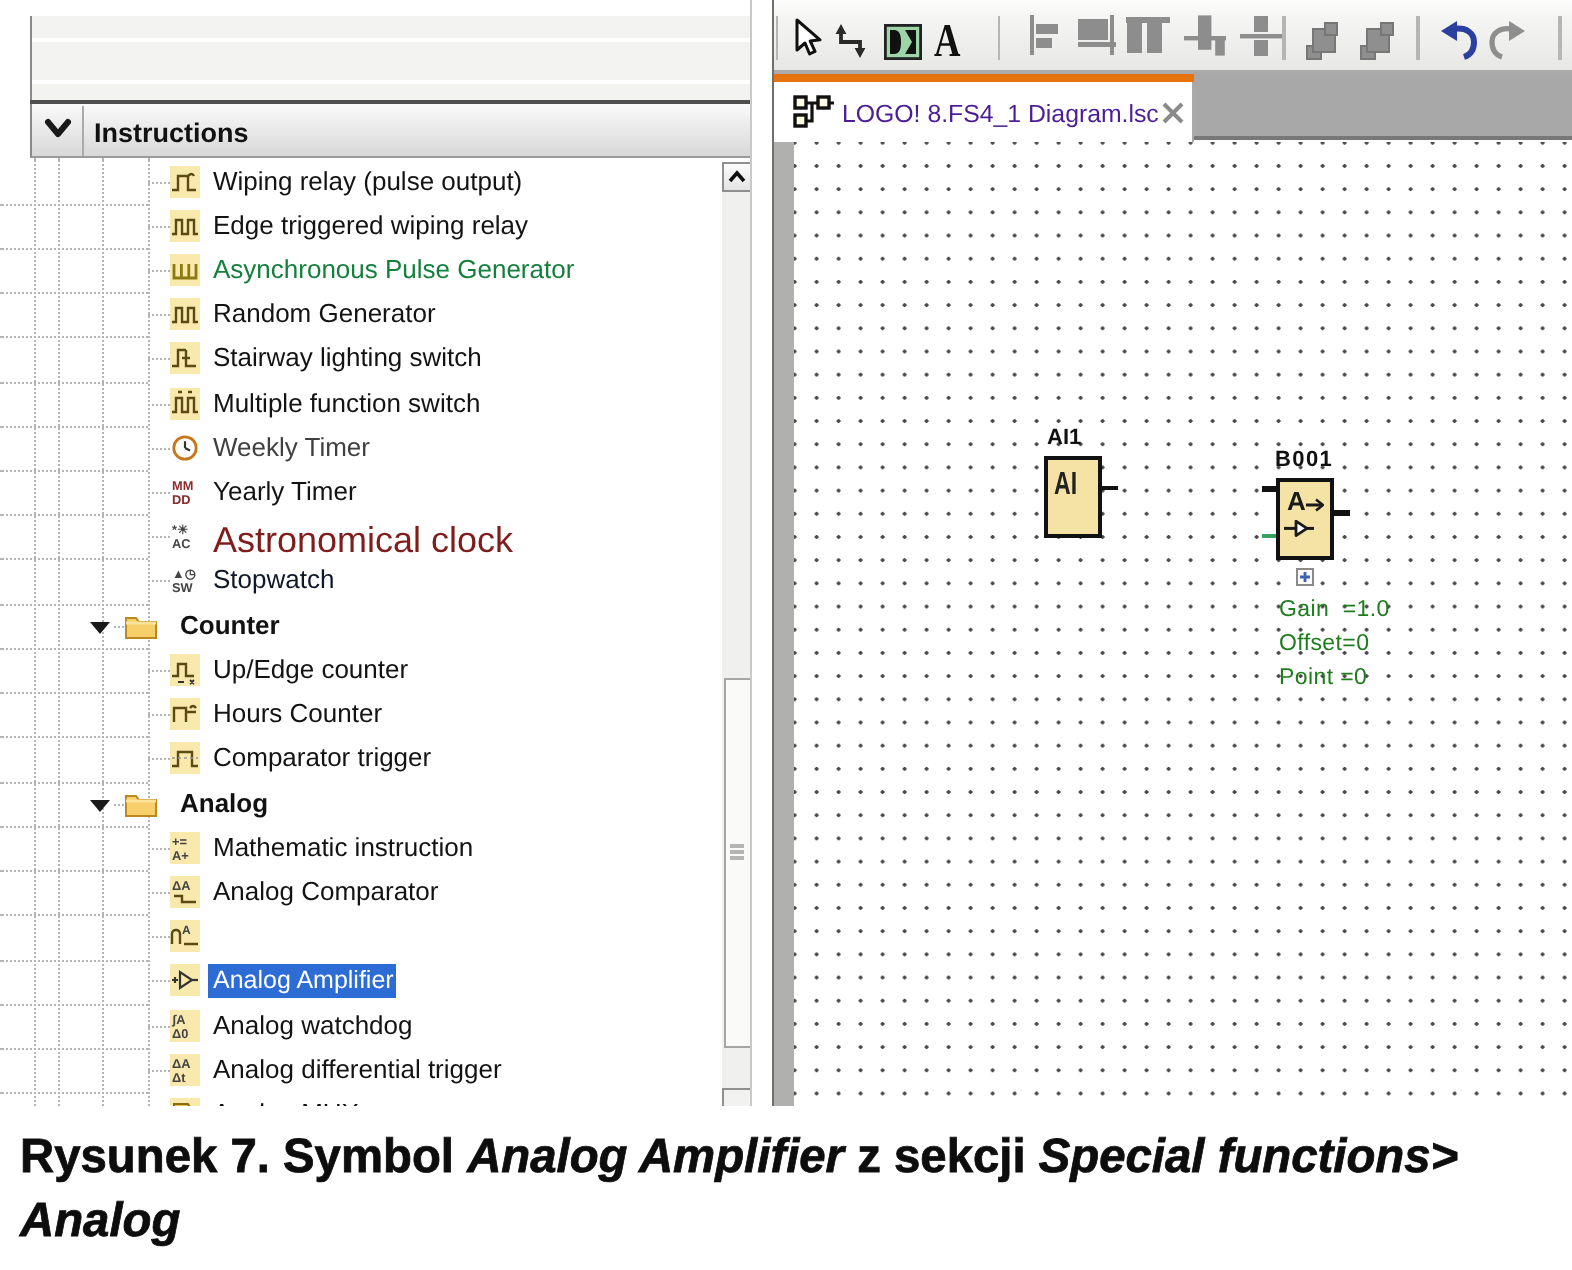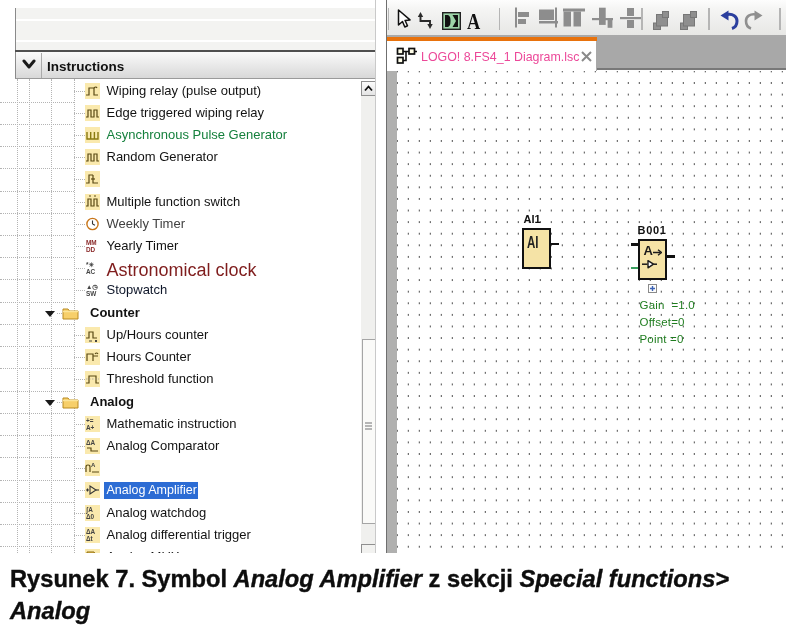--- a/index.html
+++ b/index.html
@@ -73,20 +73,21 @@
         </svg>
       </div>
 <div class="abs" style="left:106.5px;top:70.1px;font-size:13px;color:#131313">Random Generator</div>
 <div class="abs" style="left:74px;top:100.3px;width:11px;height:0;border-top:1px dotted #b4b4b4"></div>
 <div class="abs" style="left:85px;top:92.3px;width:15px;height:16px;background:#fae9ad">
         <svg width="15" height="16" viewBox="0 0 15 16" style="position:absolute;left:0;top:0">
           <path d="M1,12 H4 V4 H8 M8,4 V12 H13" fill="none" stroke="#5a4a14" stroke-width="1.2"></path>
           <path d="M6,8 H10" fill="none" stroke="#5a4a14" stroke-width="1.2"></path>
         </svg>
       </div>
+<div class="abs" style="left:106.5px;top:92.3px;font-size:13px;color:#131313">Stairway lighting switch</div>
 <div class="abs" style="left:74px;top:122.6px;width:11px;height:0;border-top:1px dotted #b4b4b4"></div>
 <div class="abs" style="left:85px;top:114.6px;width:15px;height:16px;background:#fae9ad">
         <svg width="15" height="16" viewBox="0 0 15 16" style="position:absolute;left:0;top:0">
           <path d="M1,12 H3 V5 H6 V12 H9 V5 H12 V12 H14" fill="none" stroke="#5a4a14" stroke-width="1.2"></path>
           <path d="M4,2 h2 M9,2 h2" fill="none" stroke="#5a4a14" stroke-width="1.2"></path>
         </svg>
       </div>
 <div class="abs" style="left:106.5px;top:114.6px;font-size:13px;color:#131313">Multiple function switch</div>
 <div class="abs" style="left:74px;top:144.8px;width:11px;height:0;border-top:1px dotted #b4b4b4"></div>
 <div class="abs" style="left:85px;top:136.8px;width:15px;height:16px;background:transparent">
@@ -129,37 +130,37 @@
         </svg>
       </div>
 <div class="abs" style="left:90px;top:225.6px;font-size:13px;font-weight:bold;color:#111">Counter</div>
 <div class="abs" style="left:74px;top:255.8px;width:11px;height:0;border-top:1px dotted #b4b4b4"></div>
 <div class="abs" style="left:85px;top:247.8px;width:15px;height:16px;background:#fae9ad">
         <svg width="15" height="16" viewBox="0 0 15 16" style="position:absolute;left:0;top:0">
           <path d="M1,11 H4 V5 H8 V11 H12" fill="none" stroke="#5a4a14" stroke-width="1.2"></path>
           <path d="M4,14 h3 M10,13 l2,2 M12,13 l-2,2" stroke="#333" stroke-width="0.9" fill="none"></path>
         </svg>
       </div>
-<div class="abs" style="left:106.5px;top:247.8px;font-size:13px;color:#131313">Up/Hours counter</div>
+<div class="abs" style="left:106.5px;top:247.8px;font-size:13px;color:#131313">Up/Edge counter</div>
 <div class="abs" style="left:74px;top:278.1px;width:11px;height:0;border-top:1px dotted #b4b4b4"></div>
 <div class="abs" style="left:85px;top:270.1px;width:15px;height:16px;background:#fae9ad">
         <svg width="15" height="16" viewBox="0 0 15 16" style="position:absolute;left:0;top:0">
           <path d="M2,12 V5 H8 V12 M8,7 H13" fill="none" stroke="#5a4a14" stroke-width="1.2"></path>
           <path d="M10,5 q1.5,-2 3,0" fill="none" stroke="#5a4a14" stroke-width="1.2"></path>
         </svg>
       </div>
 <div class="abs" style="left:106.5px;top:270.1px;font-size:13px;color:#131313">Hours Counter</div>
 <div class="abs" style="left:74px;top:300.3px;width:11px;height:0;border-top:1px dotted #b4b4b4"></div>
 <div class="abs" style="left:85px;top:292.3px;width:15px;height:16px;background:#fae9ad">
         <svg width="15" height="16" viewBox="0 0 15 16" style="position:absolute;left:0;top:0">
           <path d="M1,12 H4 V5 H11 V12 H14" fill="none" stroke="#5a4a14" stroke-width="1.2"></path>
           <path d="M1,8 H14" stroke="#999" stroke-width="0.7" stroke-dasharray="1.5,1.5" fill="none"></path>
         </svg>
       </div>
-<div class="abs" style="left:106.5px;top:292.3px;font-size:13px;color:#131313">Threshold function</div>
+<div class="abs" style="left:106.5px;top:292.3px;font-size:13px;color:#131313">Comparator trigger</div>
 <div class="abs" style="left:44.5px;top:320.7px;width:0;height:0;border-left:5px solid transparent;border-right:5px solid transparent;border-top:6px solid #1a1a1a"></div>
 <div class="abs" style="left:57px;top:322.5px;width:5px;height:0;border-top:1px dotted #b4b4b4"></div>
 <div class="abs" style="left:62px;top:315.5px;width:17px;height:14px">
         <svg width="17" height="14" viewBox="0 0 17 14" style="position:absolute;left:0;top:0">
           <path d="M1,3 h5 l1.5,2 H16 V13 H1 Z" fill="#f7cf6a" stroke="#b98a20" stroke-width="1"></path>
           <path d="M1,5.5 h15" stroke="#fbe49a" stroke-width="1.5"></path>
         </svg>
       </div>
 <div class="abs" style="left:90px;top:314.5px;font-size:13px;font-weight:bold;color:#111">Analog</div>
 <div class="abs" style="left:74px;top:344.7px;width:11px;height:0;border-top:1px dotted #b4b4b4"></div>
@@ -299,21 +300,21 @@
       </svg></div>
 <div class="abs" style="left:387px;top:37px;width:210px;height:4px;background:#e8720c"></div>
 <div class="abs" style="left:387px;top:41px;width:210px;height:30px;background:#fff;border-right:1px solid #a9a9a9"></div>
 <div class="abs" style="left:597px;top:37px;width:189px;height:33px;background:#a8a8a8;border-bottom:2px solid #787878"></div>
 <svg class="abs" style="left:396px;top:46px" width="21" height="18" viewBox="0 0 21 18">
       <path d="M7,5.5 H13 M10,5.5 V14.5 H7 M18.5,5.5 H21" stroke="#111" stroke-width="1.6" fill="none"></path>
       <rect x="1.5" y="2.5" width="5.5" height="5.5" fill="#fffde8" stroke="#111" stroke-width="1.7"></rect>
       <rect x="13" y="2.5" width="5.5" height="5.5" fill="#fffde8" stroke="#111" stroke-width="1.7"></rect>
       <rect x="1.5" y="11.5" width="5.5" height="5.5" fill="#fffde8" stroke="#111" stroke-width="1.7"></rect>
     </svg>
-<div class="abs" style="left:421px;top:50px;font-size:12.4px;color:#ec4899">LOGO! 8.FS4_1 Diagram.lsc</div>
+<div class="abs" style="left:421px;top:50px;font-size:12.4px;color:#4c1d95">LOGO! 8.FS4_1 Diagram.lsc</div>
 <svg class="abs" style="left:580px;top:50px" width="13" height="13" viewBox="0 0 13 13">
       <path d="M2,2 L11,11 M11,2 L2,11" stroke="#8a8a8a" stroke-width="2"></path>
     </svg>
 <div class="abs" style="left:387px;top:71px;width:399px;height:482px;background-image:radial-gradient(circle,#4a4a4a 0.8px,rgba(0,0,0,0) 1px);background-size:11px 11.6px;background-position:4.8px 6.2px"></div>
 <div class="abs" style="left:387px;top:71px;width:10px;height:482px;background:#b0b0af"></div>
 <div class="abs" style="left:523.5px;top:214.5px;font-size:11px;font-weight:bold;color:#111;line-height:9px">AI1</div>
 <div class="abs" style="left:521.5px;top:227.5px;width:29px;height:41px;background:#f5e3a6;border:2px solid #111"></div>
 <div class="abs" style="left:526.5px;top:236px;font-size:16px;font-weight:bold;color:#222;transform:scaleX(0.72);transform-origin:left top;line-height:13px">AI</div>
 <div class="abs" style="left:550.5px;top:242.6px;width:8.5px;height:2.8px;background:#111"></div>
 <div class="abs" style="left:637.5px;top:226px;font-size:11px;font-weight:bold;color:#111;line-height:9px;letter-spacing:0.7px">B001</div>

